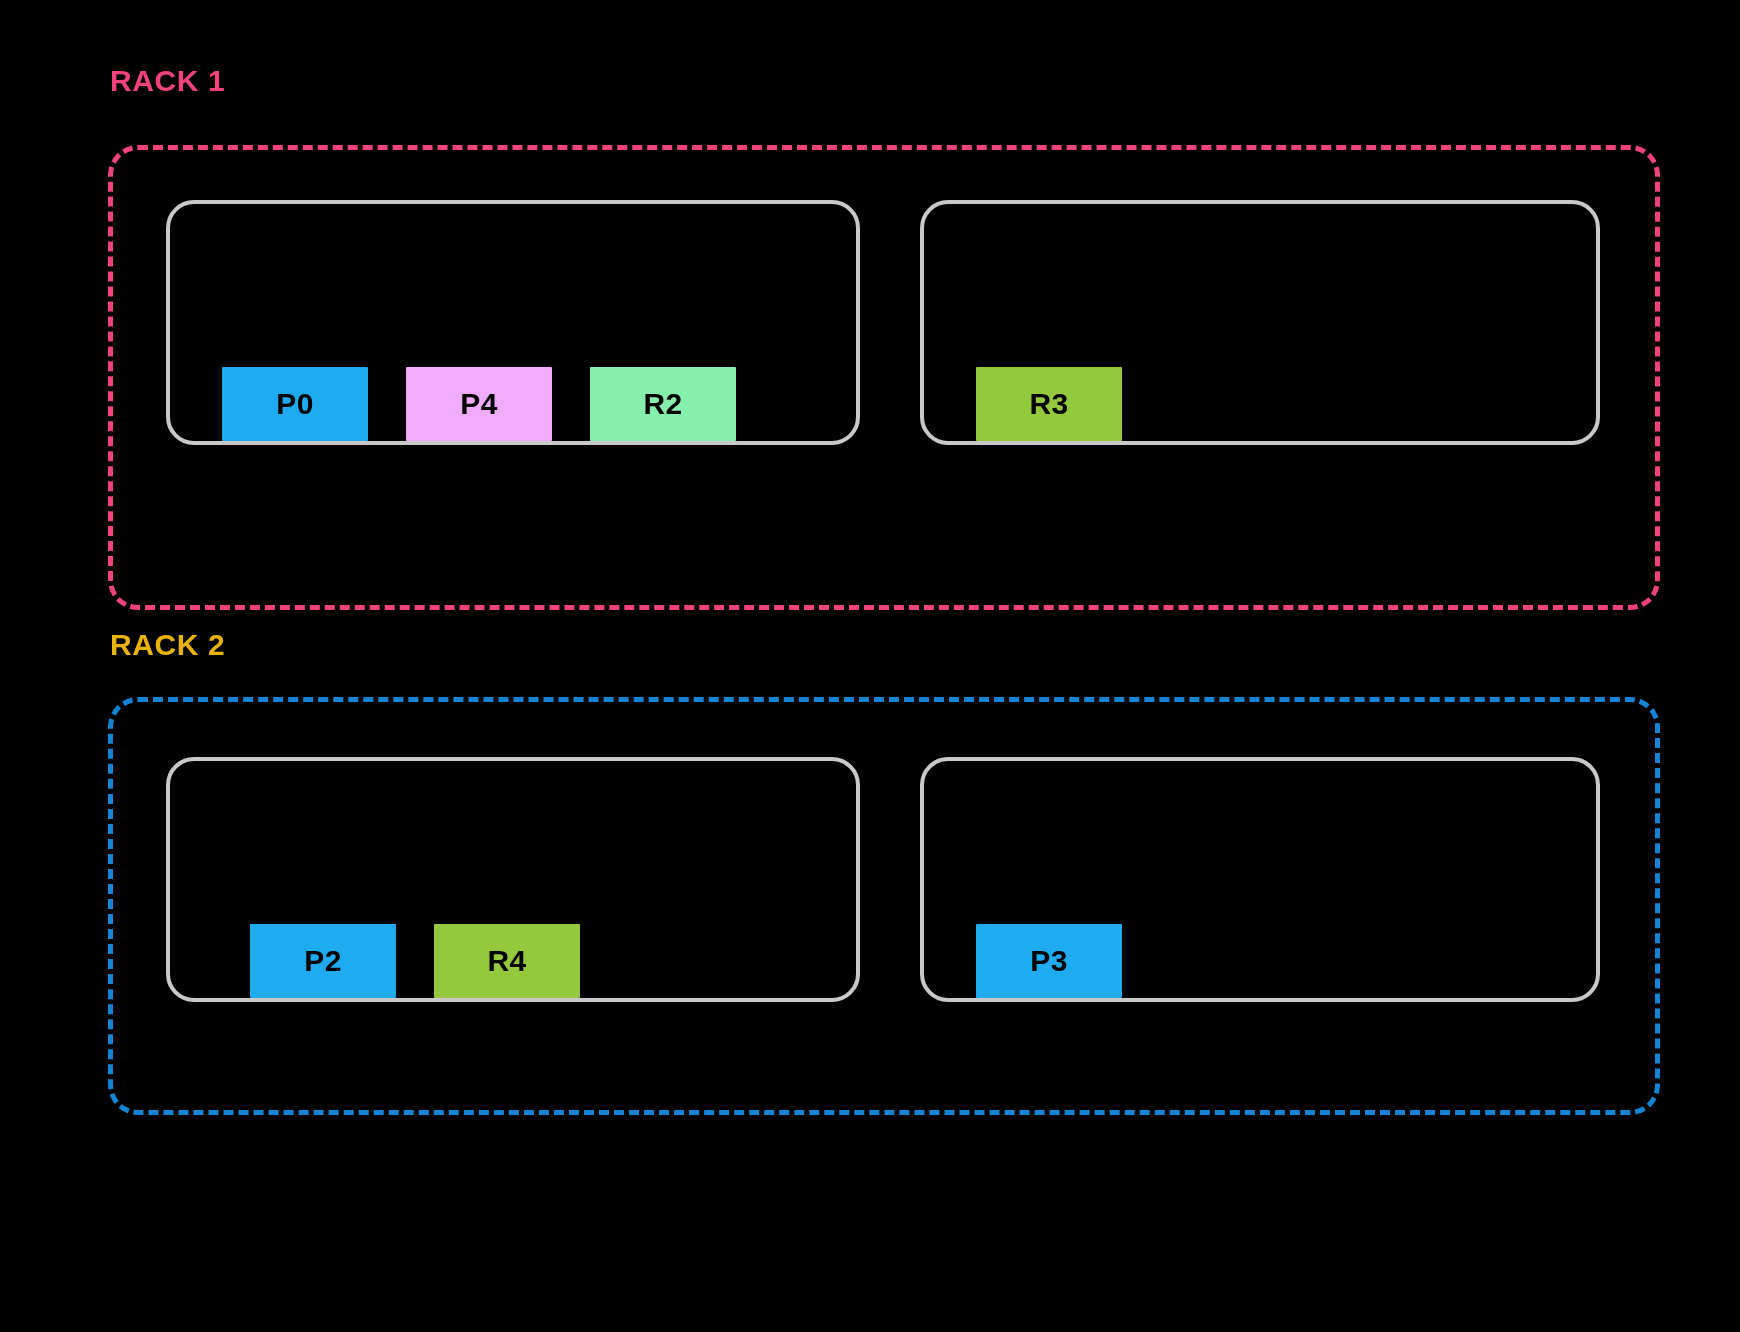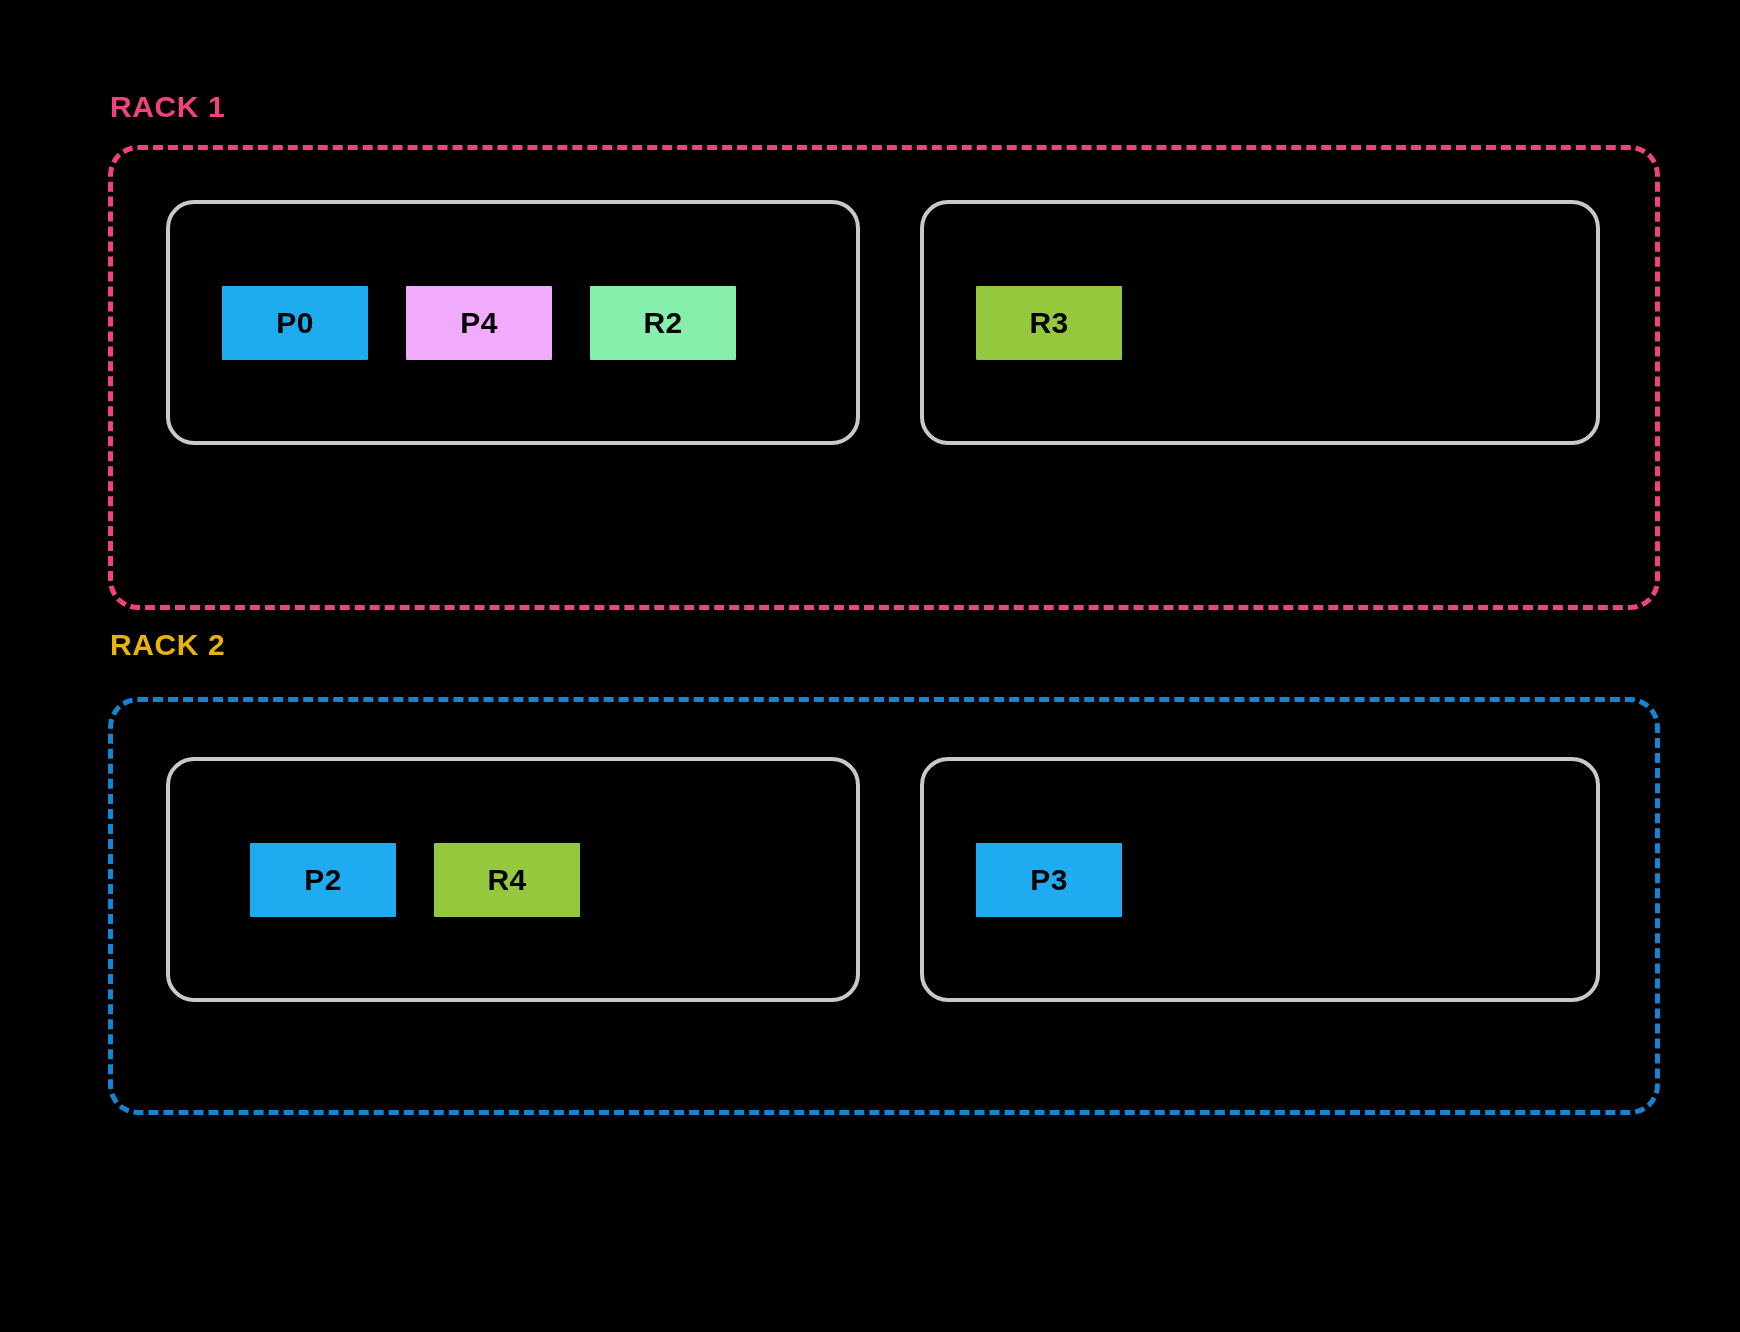--- a/index.html
+++ b/index.html
@@ -40,21 +40,21 @@
   }
 
   
   .node-box {
     position: absolute;
     box-sizing: border-box;
     border: 4px solid #7dd3fc;
     border-radius: 28px;
     background: transparent;
     display: flex;
-    align-items: center;
+    align-items: flex-end;
   }
 
   .node-inner {
     display: flex;
     flex-direction: row;
     align-items: center;
     gap: 38px;
     margin-left: 52px;
   }
 
@@ -71,21 +71,21 @@
     color: #000000;
     letter-spacing: 0.3px;
     line-height: 1;
     border-radius: 1px;
   }
 </style>
 </head>
 <body>
 
 <div id="canvas" style="width: 1740px; height: 1332px; background: rgb(0, 0, 0);">
-    <div class="rack-label" style="left: 110px; top: 92px; color: rgb(240, 67, 124);">RACK 1</div>
+    <div class="rack-label" style="left: 110px; top: 66px; color: rgb(240, 67, 124);">RACK 1</div>
     <div class="rack-box" style="left: 108px; top: 145px; width: 1552px; height: 465px; border-color: rgb(240, 67, 124);"></div>
     <div class="node-box" style="left: 166px; top: 200px; width: 694px; height: 245px; border-color: rgb(201, 201, 201);">
       <div class="node-inner">
         <div class="block" style="background: rgb(31, 171, 240); color: rgb(0, 0, 0);">P0</div>
         <div class="block" style="background: #f0abfc; color: rgb(0, 0, 0);">P4</div>
         <div class="block" style="background: #86efac; color: rgb(0, 0, 0);">R2</div>
       </div>
     </div>
     <div class="node-box" style="left: 920px; top: 200px; width: 680px; height: 245px; border-color: rgb(201, 201, 201);">
       <div class="node-inner">

